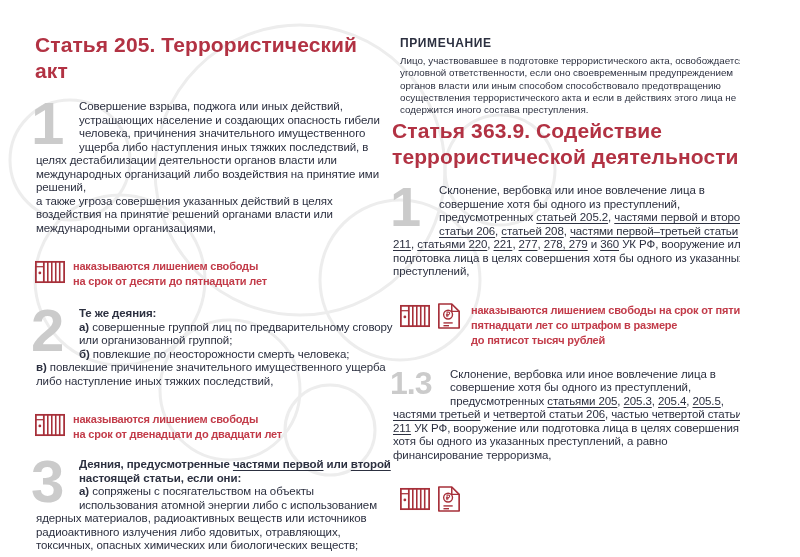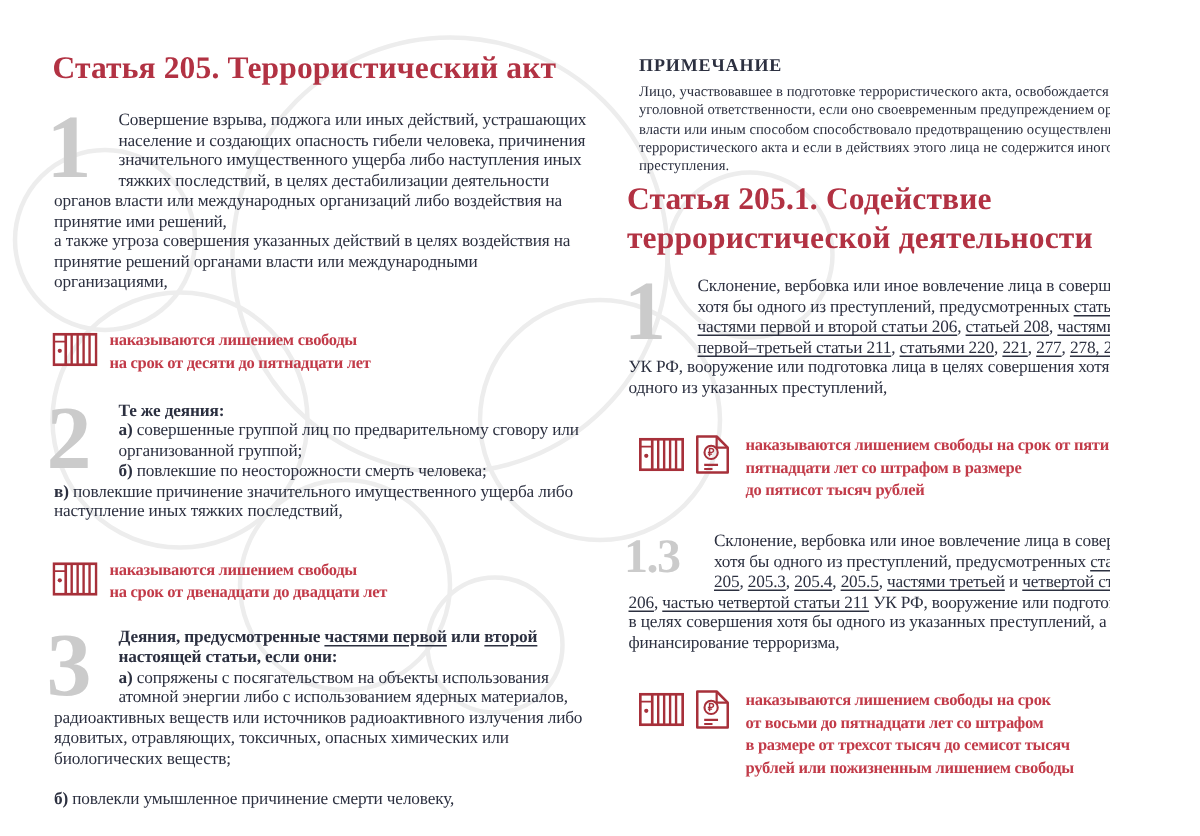--- a/index.html
+++ b/index.html
@@ -6,26 +6,26 @@
     --red:#b23243;
     --penred:#c23b49;
     --ink:#2c3040;
     --numgray:#cbcbcb;
     --wm:#ededed;
   }
   html,body{margin:0;padding:0;background:#fff;}
   .page{
     position:relative;width:740px;height:557px;background:#ffffff;
     overflow:hidden;color:var(--ink);
-    font-family:Liberation Serif, serif;
+    font-family:Liberation Sans, sans-serif;
   }
   .watermark{position:absolute;left:0;top:0;pointer-events:none;}
   .col{position:absolute;top:30px;}
   .col-left{left:35px;width:360px;}
-  .col-right{left:418px;width:366px;}
+  .col-right{left:392px;width:366px;}
 
   h1.art-title{
     font-size:21px;line-height:26px;font-weight:bold;color:var(--red);
     margin:2px 0 0 0;letter-spacing:.1px;white-space:pre-line;
   }
   .section{position:relative;}
   .sec-1{margin-top:16px;}
   .sec-2{margin-top:18px;}
   .sec-3{margin-top:16px;}
   .rsec-1{margin-top:14px;}
@@ -134,21 +134,21 @@
     </section>
   </div>
 
   <div class="col col-right">
 
     <div>
       <h3 class="note-title">ПРИМЕЧАНИЕ</h3>
       <p class="note-text">Лицо, участвовавшее в подготовке террористического акта, освобождается от уголовной ответственности, если оно своевременным предупреждением органов власти или иным способом способствовало предотвращению осуществления террористического акта и если в действиях этого лица не содержится иного состава преступления.</p>
     </div>
 
-    <h1 class="art-title rtitle">Статья 205.1. Содействие
+    <h1 class="art-title rtitle">Статья 363.9. Содействие
 террористической деятельности</h1>
 
     <section class="section rsec-1">
       <div class="num num-r1">1</div>
       <p class="body"><span>Склонение, вербовка или иное вовлечение лица в совершение хотя бы одного из преступлений, предусмотренных </span><span class="u">статьей 205.2</span><span>, </span><span class="u">частями первой и второй статьи 206</span><span>, </span><span class="u">статьей 208</span><span>, </span><span class="u">частями первой–третьей статьи 211</span><span>, </span><span class="u">статьями 220</span><span>, </span><span class="u">221</span><span>, </span><span class="u">277</span><span>, </span><span class="u">278, 279</span><span> и </span><span class="u">360</span><span> УК РФ, вооружение или подготовка лица в целях совершения хотя бы одного из указанных преступлений,</span></p>
       <div class="penalty right">
         <span class="picons">
           <span>
             <svg class="icon" width="30" height="28" viewBox="0 0 34 30">
               <g stroke="currentColor" fill="none">
@@ -207,20 +207,16 @@
                 <path d="M2 2 h14 l8 8 v18 h-22 z" stroke-width="1.8"></path>
                 <path d="M16 2 v8 h8" stroke-width="1.6"></path>
                 <circle cx="12" cy="13.5" r="4.8" stroke-width="1.5"></circle>
                 <line x1="7" y1="22.5" x2="17" y2="22.5" stroke-width="1.5"></line>
                 <line x1="7" y1="25.5" x2="13" y2="25.5" stroke-width="1.5"></line>
               </g>
               <text x="12" y="16.3" font-size="8" font-weight="bold" text-anchor="middle" fill="currentColor">₽</text>
             </svg>
           </span>
         </span>
-        <p class="ptext">наказываются лишением свободы на срок
-от восьми до пятнадцати лет со штрафом
-в размере от трехсот тысяч до семисот тысяч
-рублей или пожизненным лишением свободы</p>
       </div>
     </section>
   </div>
 </div>
 
 </body></html>

